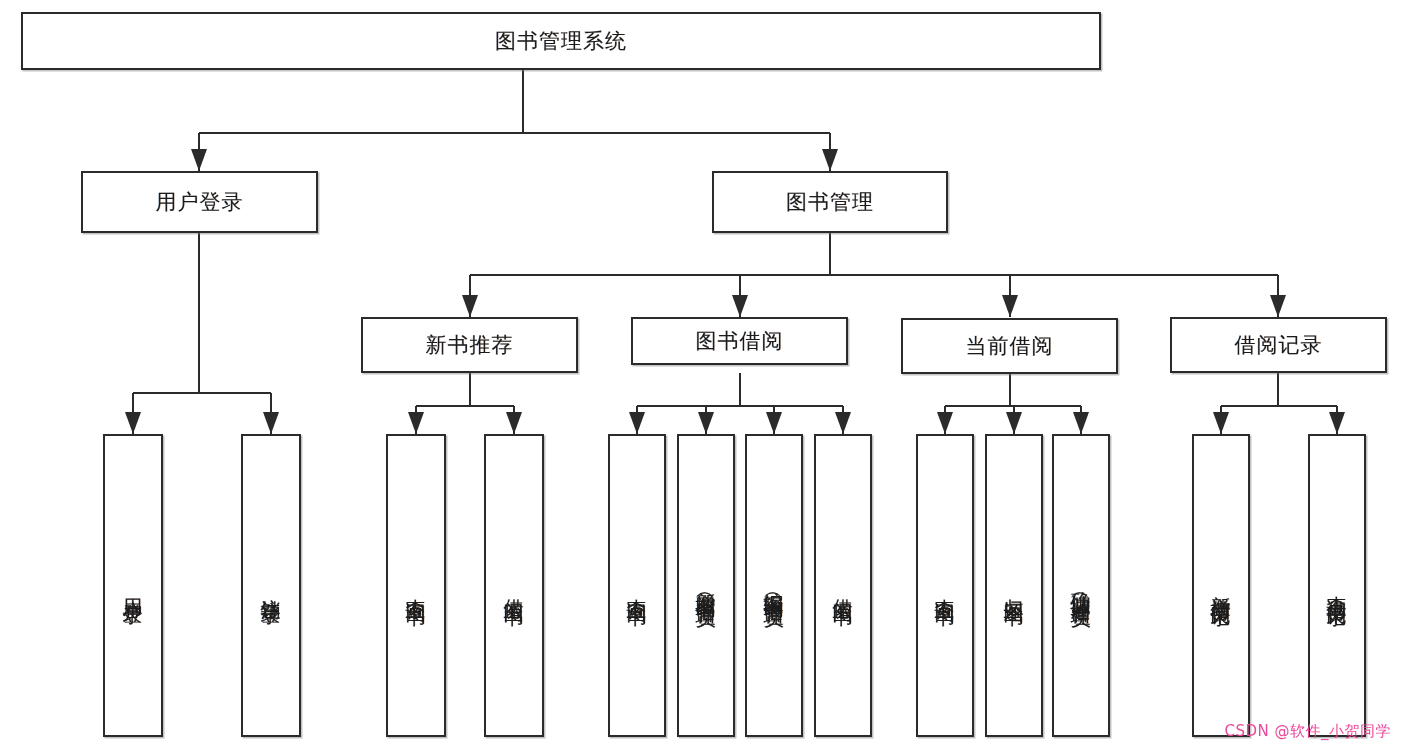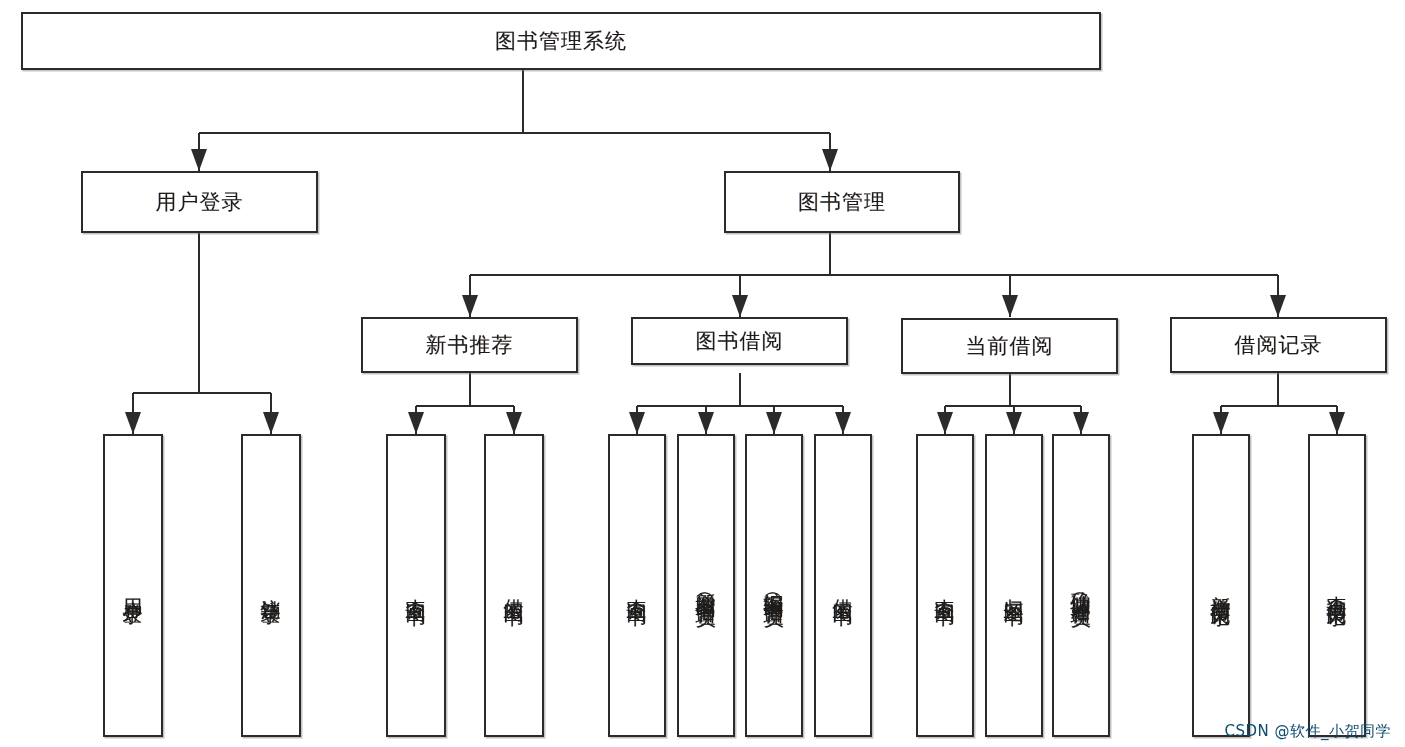--- a/index.html
+++ b/index.html
@@ -40,21 +40,21 @@
     line-height:1.0;
     height:auto;
     max-height:100%;
   }
   .node-box.vertical.mid .node-label{margin-top:auto;margin-bottom:auto;}
   svg#connectors{position:absolute;left:0;top:0;width:1405px;height:747px;pointer-events:none;}
   #watermark{
     position:absolute;
     right:14px;bottom:6px;
     font-size:15px;
-    color:#0c4a6e;
+    color:#ec4899;
     letter-spacing:0.5px;
     white-space:nowrap;
   }
 </style>
 </head>
 <body>
 
 <div id="diagram-root">
   <svg id="connectors" viewBox="0 0 1405 747" xmlns="http://www.w3.org/2000/svg">
       <line x1="523" y1="70" x2="523" y2="133" stroke="#2b2b2b" stroke-width="2.6" shape-rendering="crispEdges"></line>
@@ -110,21 +110,21 @@
       <line x1="1337" y1="406" x2="1337" y2="434" stroke="#2b2b2b" stroke-width="2.6" shape-rendering="crispEdges"></line>
       <path d="M 1329 412 L 1337 434 L 1345 412 Z" fill="#2b2b2b"></path>
     </svg>
   <div id="nodes-layer">
       <div class="node-box" style="left: 21px; top: 12px; width: 1080px; height: 58px;">
         <span class="node-label">图书管理系统</span>
       </div>
       <div class="node-box" style="left: 81px; top: 171px; width: 237px; height: 62px;">
         <span class="node-label">用户登录</span>
       </div>
-      <div class="node-box" style="left: 712px; top: 171px; width: 236px; height: 62px; margin-left: 12px;">
+      <div class="node-box" style="left: 712px; top: 171px; width: 236px; height: 62px;">
         <span class="node-label">图书管理</span>
       </div>
       <div class="node-box" style="left: 361px; top: 317px; width: 217px; height: 56px;">
         <span class="node-label">新书推荐</span>
       </div>
       <div class="node-box" style="left: 631px; top: 317px; width: 217px; height: 48px;">
         <span class="node-label">图书借阅</span>
       </div>
       <div class="node-box" style="left: 901px; top: 318px; width: 217px; height: 56px;">
         <span class="node-label">当前借阅</span>

